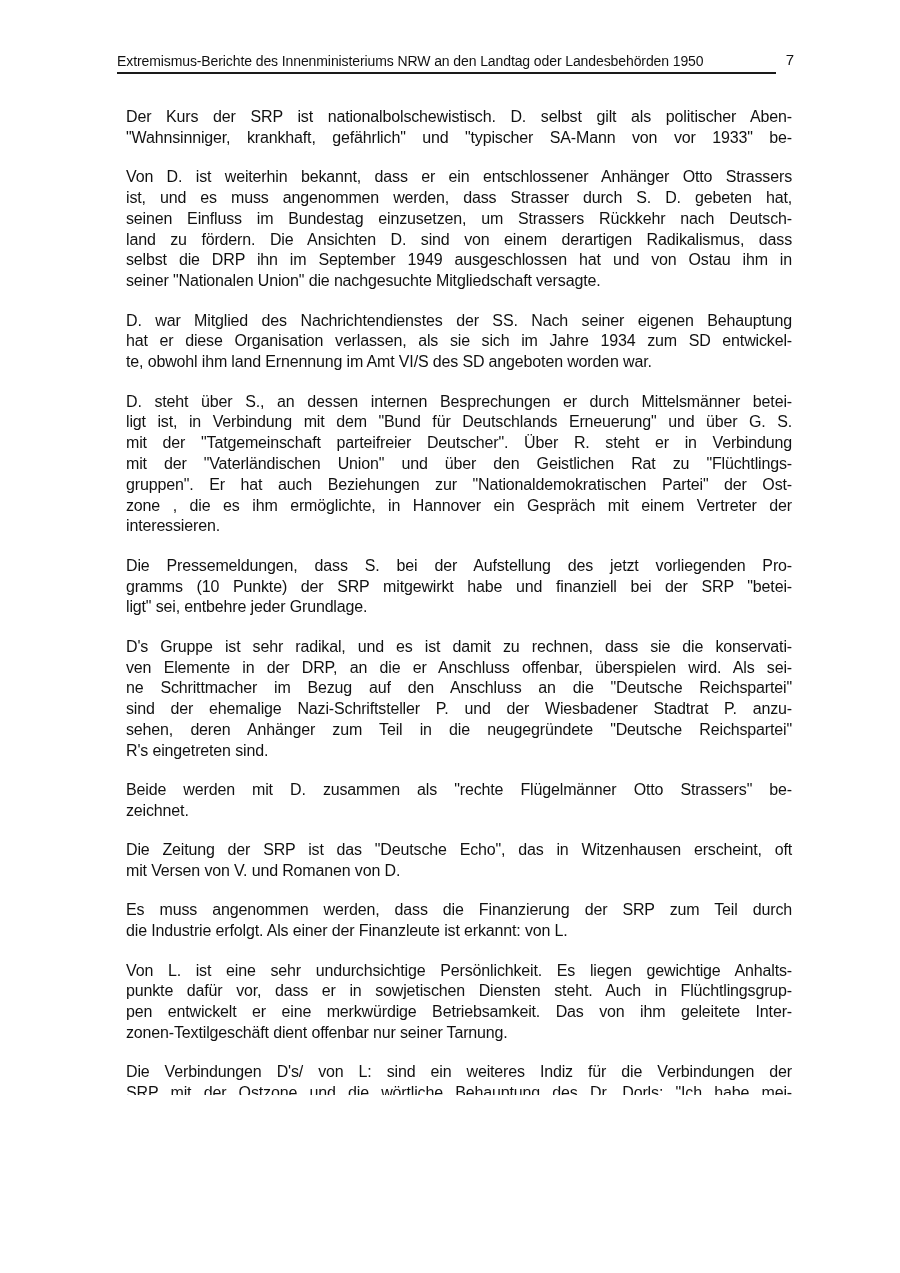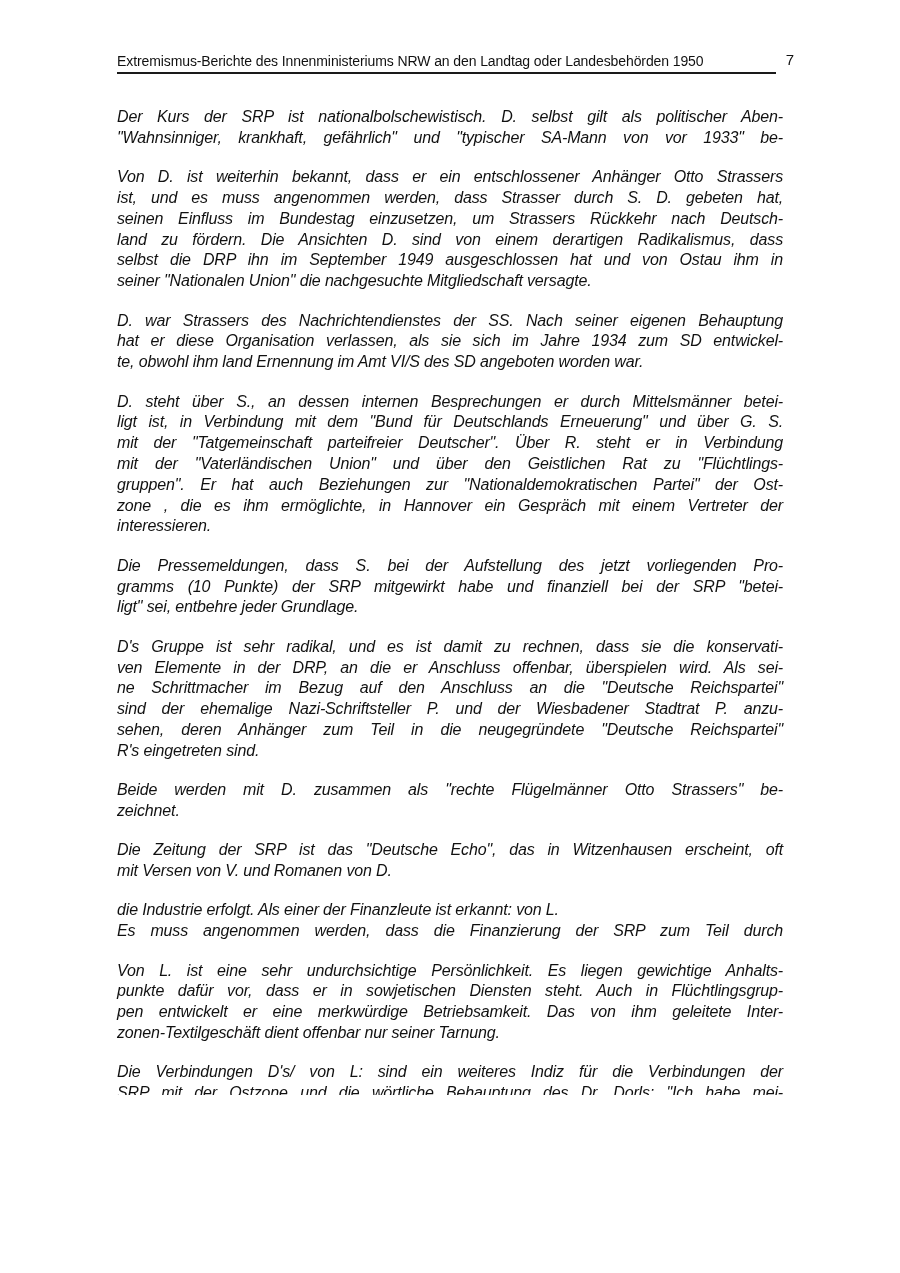--- a/index.html
+++ b/index.html
@@ -39,27 +39,26 @@
     overflow: hidden;
   }
   .page-number {
     font-size: 15px;
     line-height: 16px;
     margin-left: 10px;
     padding-bottom: 6px;
   }
   .body-text {
     position: absolute;
-    left: 117px;
+    left: 126px;
     top: 107px;
     width: 666px;
     font-size: 16px;
     line-height: 20.8px;
     letter-spacing: -0.15px;
-    font-style: italic;
   }
   .paragraph {
     margin: 0 0 18.6px 0;
   }
   .paragraph:last-child {
     margin-bottom: 14px;
   }
   .line {
     text-align: justify;
     text-align-last: justify;
@@ -84,21 +83,21 @@
       </div>
       <div class="paragraph">
         <div class="line">Von D. ist weiterhin bekannt, dass er ein entschlossener Anhänger Otto Strassers</div>
         <div class="line">ist, und es muss angenommen werden, dass Strasser durch S. D. gebeten hat,</div>
         <div class="line">seinen Einfluss im Bundestag einzusetzen, um Strassers Rückkehr nach Deutsch-</div>
         <div class="line">land zu fördern. Die Ansichten D. sind von einem derartigen Radikalismus, dass</div>
         <div class="line">selbst die DRP ihn im September 1949 ausgeschlossen hat und von Ostau ihm in</div>
         <div class="line last">seiner "Nationalen Union" die nachgesuchte Mitgliedschaft versagte.</div>
       </div>
       <div class="paragraph">
-        <div class="line">D. war Strassers des Nachrichtendienstes der SS. Nach seiner eigenen Behauptung</div>
+        <div class="line">D. war Mitglied des Nachrichtendienstes der SS. Nach seiner eigenen Behauptung</div>
         <div class="line">hat er diese Organisation verlassen, als sie sich im Jahre 1934 zum SD entwickel-</div>
         <div class="line last">te, obwohl ihm land Ernennung im Amt VI/S des SD angeboten worden war.</div>
       </div>
       <div class="paragraph">
         <div class="line">D. steht über S., an dessen internen Besprechungen er durch Mittelsmänner betei-</div>
         <div class="line">ligt ist, in Verbindung mit dem "Bund für Deutschlands Erneuerung" und über G. S.</div>
         <div class="line">mit der "Tatgemeinschaft parteifreier Deutscher". Über R. steht er in Verbindung</div>
         <div class="line">mit der "Vaterländischen Union" und über den Geistlichen Rat zu "Flüchtlings-</div>
         <div class="line">gruppen". Er hat auch Beziehungen zur "Nationaldemokratischen Partei" der Ost-</div>
         <div class="line">zone , die es ihm ermöglichte, in Hannover ein Gespräch mit einem Vertreter der</div>
@@ -119,22 +118,22 @@
       </div>
       <div class="paragraph">
         <div class="line">Beide werden mit D. zusammen als "rechte Flügelmänner Otto Strassers" be-</div>
         <div class="line last">zeichnet.</div>
       </div>
       <div class="paragraph">
         <div class="line">Die Zeitung der SRP ist das "Deutsche Echo", das in Witzenhausen erscheint, oft</div>
         <div class="line last">mit Versen von V. und Romanen von D.</div>
       </div>
       <div class="paragraph">
+        <div class="line">Es muss angenommen werden, dass die Finanzierung der SRP zum Teil durch</div>
         <div class="line last">die Industrie erfolgt. Als einer der Finanzleute ist erkannt: von L.</div>
-        <div class="line">Es muss angenommen werden, dass die Finanzierung der SRP zum Teil durch</div>
       </div>
       <div class="paragraph">
         <div class="line">Von L. ist eine sehr undurchsichtige Persönlichkeit. Es liegen gewichtige Anhalts-</div>
         <div class="line">punkte dafür vor, dass er in sowjetischen Diensten steht. Auch in Flüchtlingsgrup-</div>
         <div class="line">pen entwickelt er eine merkwürdige Betriebsamkeit. Das von ihm geleitete Inter-</div>
         <div class="line last">zonen-Textilgeschäft dient offenbar nur seiner Tarnung.</div>
       </div>
       <div class="paragraph">
         <div class="line">Die Verbindungen D's/ von L: sind ein weiteres Indiz für die Verbindungen der</div>
         <div class="line">SRP mit der Ostzone und die wörtliche Behauptung des Dr. Dorls: "Ich habe mei-</div>

